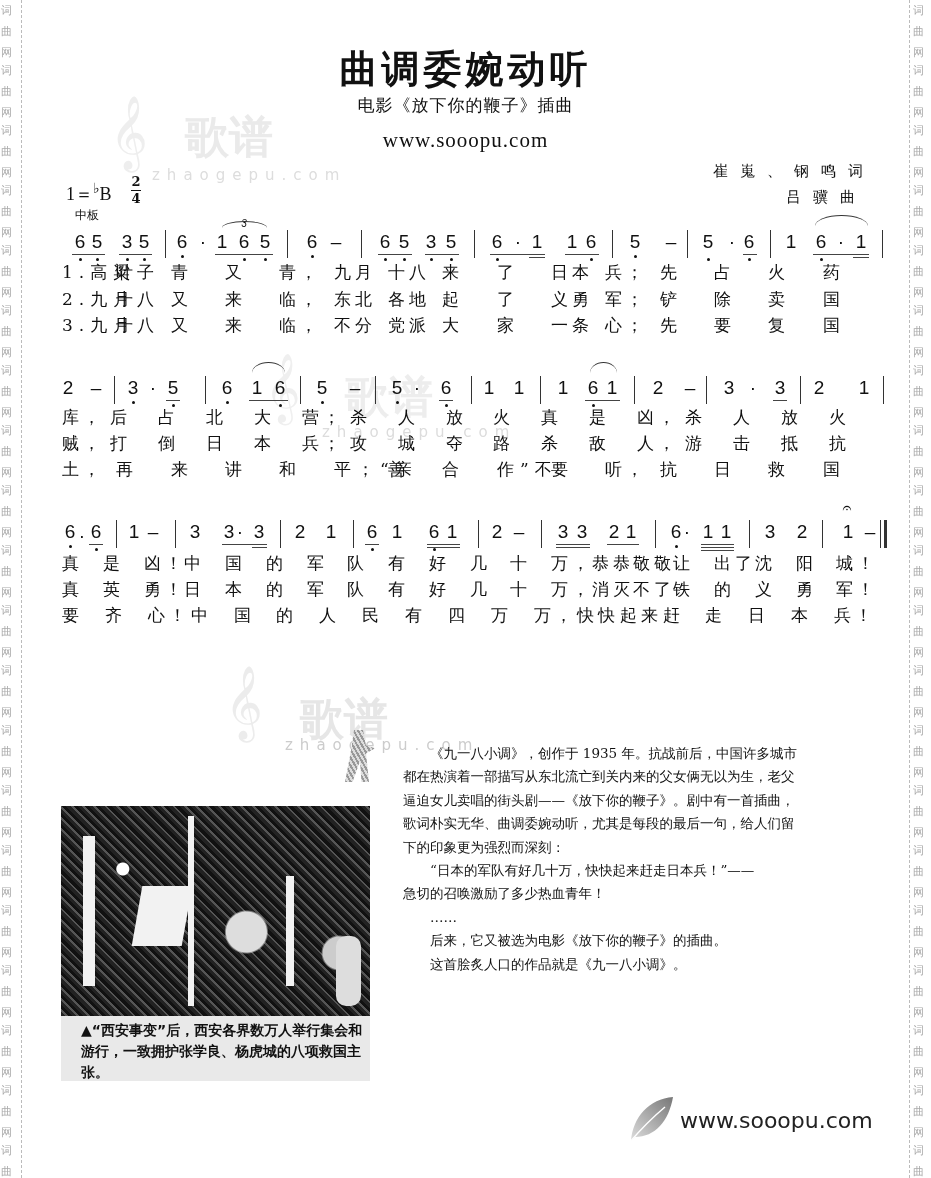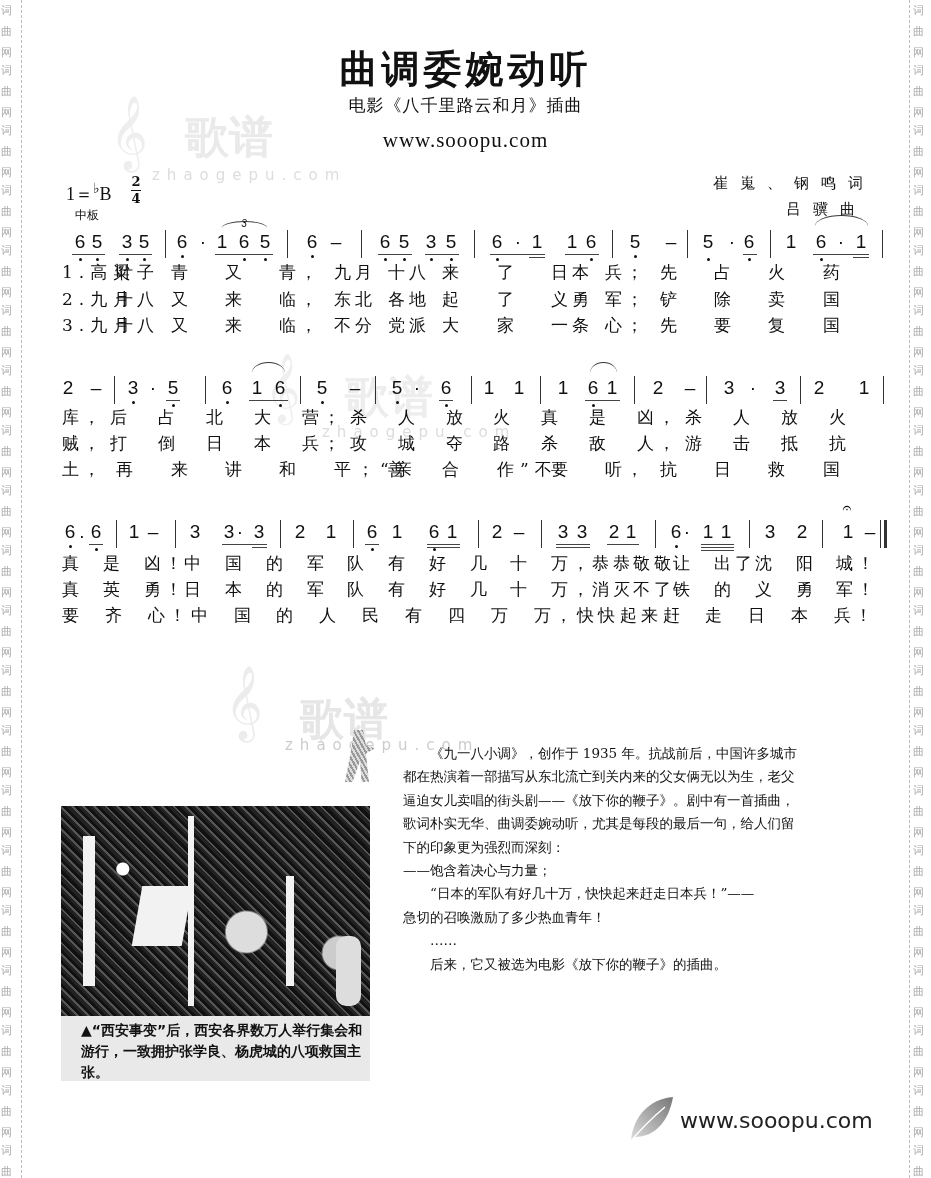--- a/index.html
+++ b/index.html
@@ -15,21 +15,21 @@
   .side .marks{position:absolute;top:0;font-size:11px;color:#aaa;line-height:21px;}
   .side.left .marks{left:1px;}
   .side.right .marks{left:12px;}
   .mark-group{height:60px;display:flex;flex-direction:column;}
   .title{left:0;width:931px;top:44px;text-align:center;font-size:38px;font-weight:bold;
          font-family:"DejaVu Serif",serif;letter-spacing:4px;}
   .subtitle{left:0;width:931px;top:94px;text-align:center;font-size:17px;letter-spacing:1px;
             font-family:"DejaVu Serif",serif;}
   .url{left:0;width:931px;top:128px;text-align:center;font-size:21px;
        font-family:"Liberation Serif","DejaVu Serif",serif;letter-spacing:1px;}
-  .credit{font-size:15px;font-family:"DejaVu Serif",serif;letter-spacing:12px;margin-top:12px;}
+  .credit{font-size:15px;font-family:"DejaVu Serif",serif;letter-spacing:12px;}
   .key{left:66px;top:180px;font-size:18px;font-family:"Liberation Serif",serif;}
   .key sup{font-size:14px;}
   .timesig{left:131px;top:175px;font-size:13px;font-weight:bold;text-align:center;line-height:14px;
            font-family:"DejaVu Serif",serif;}
   .timesig .bar{border-top:1px solid #111;width:10px;margin:1px auto;}
   .tempo{left:75px;top:207px;font-size:12px;font-family:"DejaVu Serif",serif;}
   .n{position:absolute;font-size:19px;font-family:"Liberation Sans",sans-serif;
      width:14px;text-align:center;line-height:22px;}
   .dot-b{position:absolute;width:3px;height:3px;background:#111;border-radius:50%;}
   .ul{position:absolute;height:0;border-top:1.3px solid #444;}
@@ -273,21 +273,21 @@
 <div class="wm" style="left:265px;top:352px;font-size:60px;color:#efefef;">𝄞</div>
 <div class="wm" style="left:345px;top:368px;font-size:44px;font-weight:bold;color:#ededed;">歌谱</div>
 <div class="wm" style="left:322px;top:423px;font-size:15px;letter-spacing:7px;color:#dcdcdc;">zhaogepu.com</div>
 
 <div class="wm" style="left:225px;top:665px;font-size:64px;color:#ececec;">𝄞</div>
 <div class="wm" style="left:300px;top:690px;font-size:44px;font-weight:bold;color:#e6e6e6;">歌谱</div>
 <div class="wm" style="left:285px;top:736px;font-size:15px;letter-spacing:7px;color:#cccccc;">zhaogepu.com</div>
 <div class="abs" style="left:345px;top:730px;width:30px;height:52px;background:repeating-linear-gradient(60deg,#999 0 2px,#ddd 2px 4px);clip-path:polygon(30% 0,60% 0,70% 30%,100% 35%,70% 45%,80% 100%,55% 100%,50% 60%,25% 100%,0 100%,20% 40%);"></div>
 
 <div class="abs title">曲调委婉动听</div>
-<div class="abs subtitle">电影《八千里路云和月》插曲</div>
+<div class="abs subtitle">电影《放下你的鞭子》插曲</div>
 <div class="abs url">www.sooopu.com</div>
 
 <div class="abs credit" style="left:713px;top:162px;">
   <span>崔嵬、钢鸣</span><span>词</span>
 </div>
 <div class="abs credit" style="left:786px;top:188px;">
   <span>吕骥</span><span>曲</span>
 </div>
 
 <div class="abs key">
@@ -497,25 +497,25 @@
     <div class="pole" style="left:225px;top:70px;width:8px;height:110px;"></div>
     <div class="pole" style="left:275px;top:130px;width:25px;height:70px;border-radius:10px;background:#ddd;"></div>
   </div>
 </div>
 <div class="abs caption">
   <div class="caption-text">▲“西安事变”后，西安各界数万人举行集会和游行，一致拥护张学良、杨虎城的八项救国主张。</div>
 </div>
 
 <div class="abs para" style="top:742px;">
   <p style="text-indent:2em;">《九一八小调》，创作于 1935 年。抗战前后，中国许多城市都在热演着一部描写从东北流亡到关内来的父女俩无以为生，老父逼迫女儿卖唱的街头剧——《放下你的鞭子》。剧中有一首插曲，歌词朴实无华、曲调委婉动听，尤其是每段的最后一句，给人们留下的印象更为强烈而深刻：</p>
-  <p>——饱含着决心与力量；</p>
   <p style="text-indent:2em;">“日本的军队有好几十万，快快起来赶走日本兵！”——</p>
   <p>急切的召唤激励了多少热血青年！</p>
   <p style="text-indent:2em;">……</p>
   <p style="text-indent:2em;">后来，它又被选为电影《放下你的鞭子》的插曲。</p>
+  <p style="text-indent:2em;">这首脍炙人口的作品就是《九一八小调》。</p>
 </div>
 
 <div class="abs logo">
   <svg width="52" height="52" viewBox="0 0 52 52">
     <defs>
         <linearGradient id="lg" x1="0" y1="1" x2="1" y2="0">
           <stop offset="0" stop-color="#ddd"></stop>
           <stop offset="1" stop-color="#777"></stop>
         </linearGradient>
       </defs>

